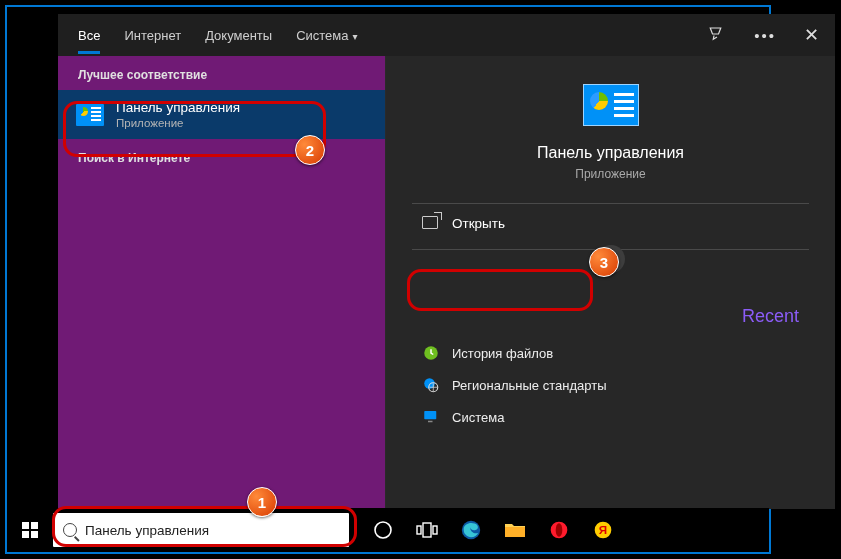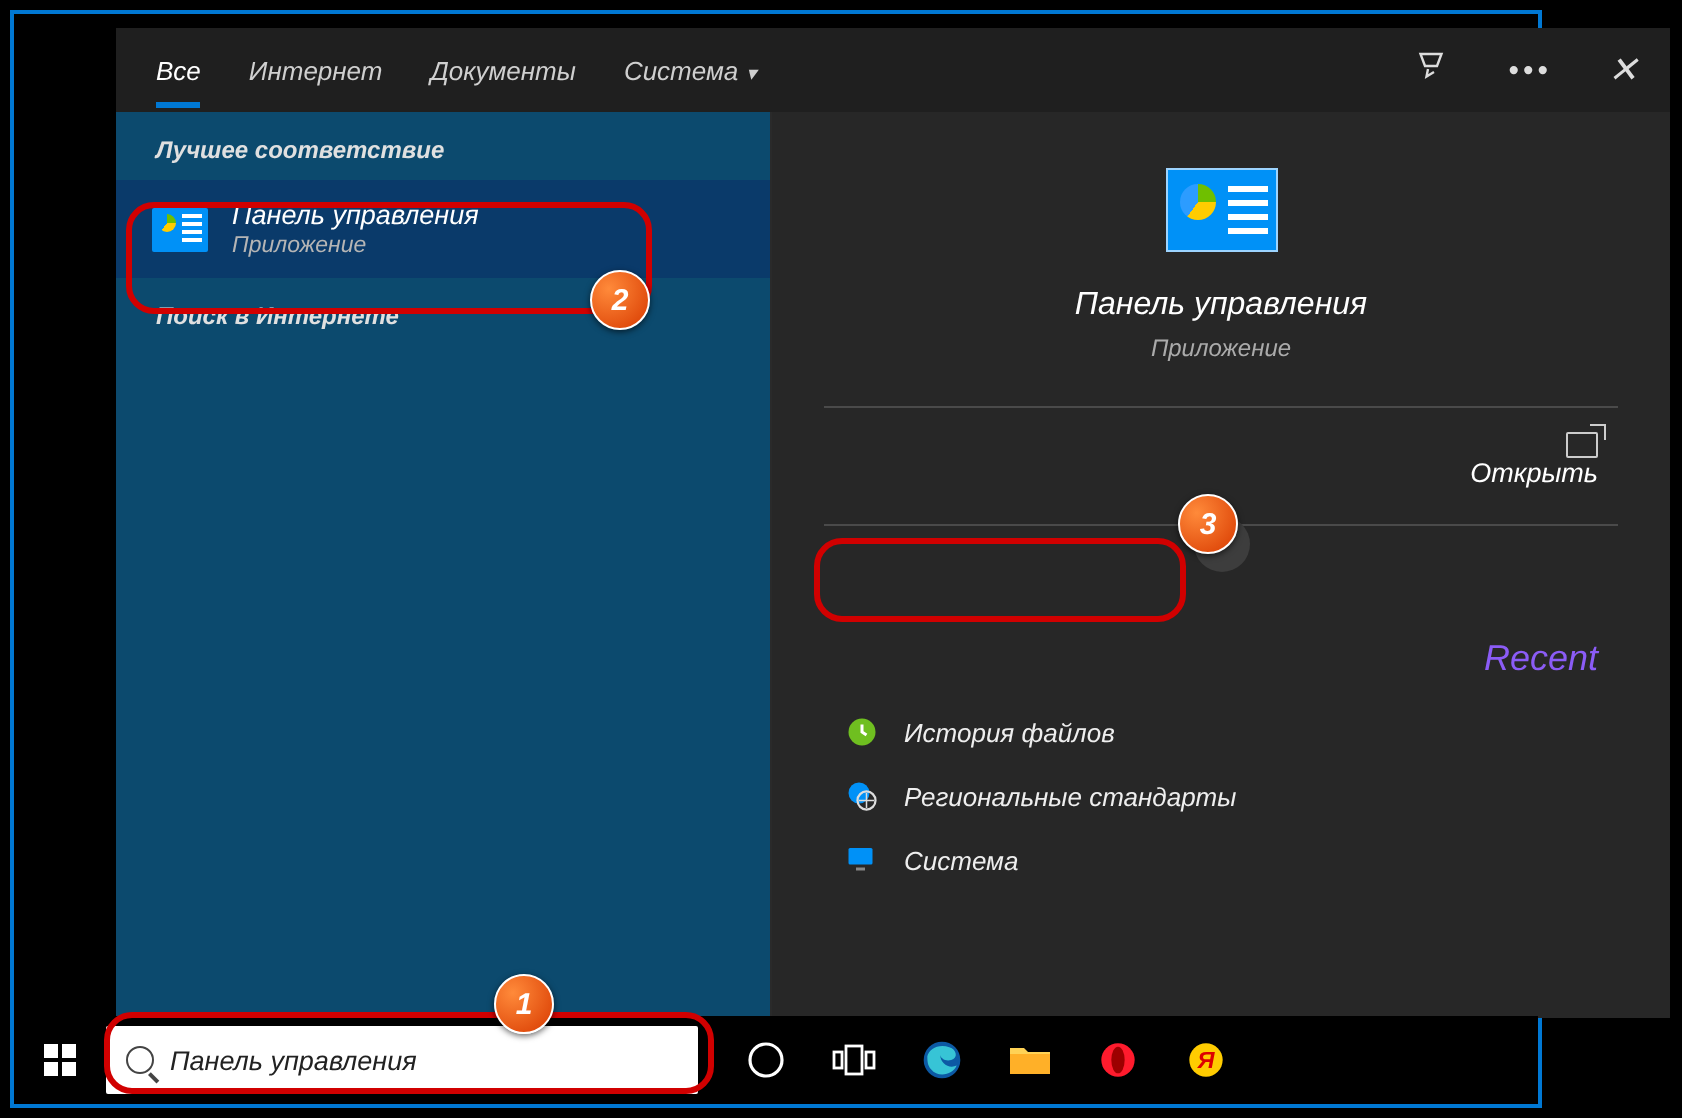--- a/index.html
+++ b/index.html
@@ -11,21 +11,20 @@
     color: #fff;
     position: relative;
     overflow: hidden;
   }
   .outer {
     position: absolute;
     left: 5px; top: 5px;
     width: 766px; height: 549px;
     border: 2px solid #0078d4;
     background: #000;
-    font-style: italic;
   }
   .search-panel {
     position: absolute;
     left: 51px; top: 7px;
     width: 777px; height: 495px;
     background: #1f1f1f;
   }
   .tabs {
     display: flex;
     align-items: center;
@@ -45,21 +44,21 @@
     height: 3px; background: #0078d4;
   }
   .tab .chev { font-size: 10px; margin-left: 4px; }
   .top-icons {
     position: absolute;
     right: 16px; top: 0; height: 42px;
     display: flex; align-items: center; gap: 28px;
   }
   .top-icons span { cursor: pointer; color: #ddd; font-size: 15px; }
   .body { display: flex; height: calc(100% - 42px); }
-  .left-col { width: 328px; background: #0c4a6e; border-right: 1px solid #2a2a2a; }
+  .left-col { width: 328px; background: #701a75; border-right: 1px solid #2a2a2a; }
   .right-col { flex: 1; background: #272727; position: relative; }
   .section-label {
     font-size: 12px; font-weight: 600; color: #e0e0e0;
     padding: 12px 20px 8px;
   }
   .result-item {
     display: flex; align-items: center;
     padding: 10px 18px; gap: 12px;
     position: relative;
   }
@@ -116,24 +115,23 @@
       linear-gradient(#fff,#fff) 0 16px/20px 3px no-repeat,
       linear-gradient(#fff,#fff) 0 23px/20px 3px no-repeat;
   }
   .detail-title { font-size: 16px; color: #fff; font-weight: 400; }
   .detail-sub { font-size: 12px; color: #aaa; margin-top: 5px; }
   .divider {
     height: 1px; background: #4a4a4a;
     margin: 22px 26px 0;
   }
   .action-row {
-    display: flex; align-items: flex-end; 
+    display: flex; align-items: flex-start; gap: 14px;
     padding: 12px 36px; font-size: 13.5px; color: #fff;
     cursor: pointer;
-    flex-direction: column;
   }
   .open-icon {
     width: 16px; height: 13px; border: 1.5px solid #ccc;
     position: relative; border-radius: 1px;
   }
   .open-icon::after {
     content: ''; position: absolute;
     right: -5px; top: -5px;
     width: 7px; height: 7px;
     border-top: 1.5px solid #ccc; border-right: 1.5px solid #ccc;

